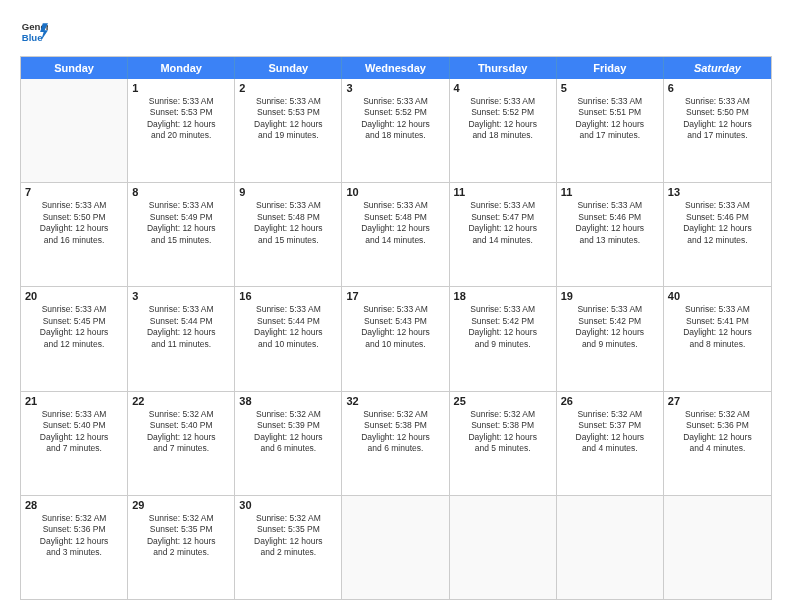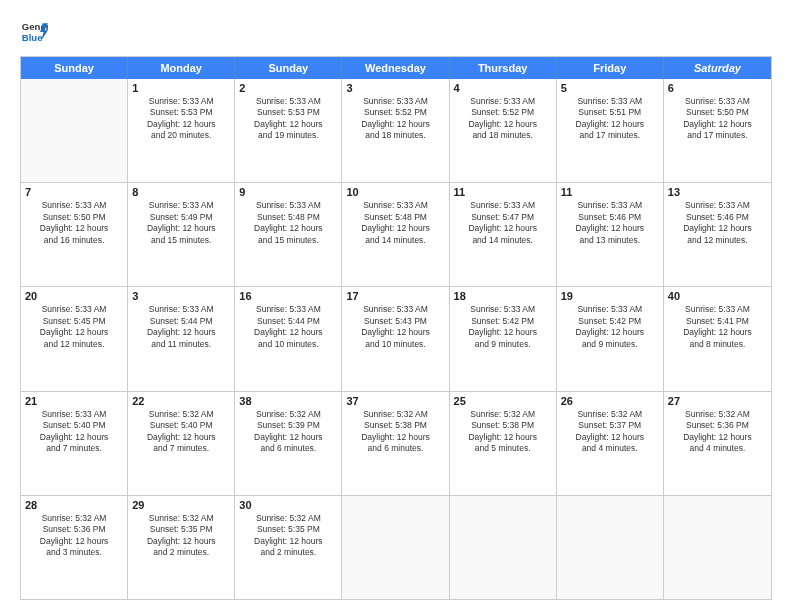--- a/index.html
+++ b/index.html
@@ -224,21 +224,21 @@
           </div>
           <div class="cal-cell">
             <span class="day-num">22</span>
             <div class="cell-text">Sunrise: 5:32 AM<br>Sunset: 5:40 PM<br>Daylight: 12 hours<br>and 7 minutes.</div>
           </div>
           <div class="cal-cell">
             <span class="day-num">38</span>
             <div class="cell-text">Sunrise: 5:32 AM<br>Sunset: 5:39 PM<br>Daylight: 12 hours<br>and 6 minutes.</div>
           </div>
           <div class="cal-cell">
-            <span class="day-num">37</span>
+            <span class="day-num">32</span>
             <div class="cell-text">Sunrise: 5:32 AM<br>Sunset: 5:38 PM<br>Daylight: 12 hours<br>and 6 minutes.</div>
           </div>
           <div class="cal-cell">
             <span class="day-num">25</span>
             <div class="cell-text">Sunrise: 5:32 AM<br>Sunset: 5:38 PM<br>Daylight: 12 hours<br>and 5 minutes.</div>
           </div>
           <div class="cal-cell">
             <span class="day-num">26</span>
             <div class="cell-text">Sunrise: 5:32 AM<br>Sunset: 5:37 PM<br>Daylight: 12 hours<br>and 4 minutes.</div>
           </div>

